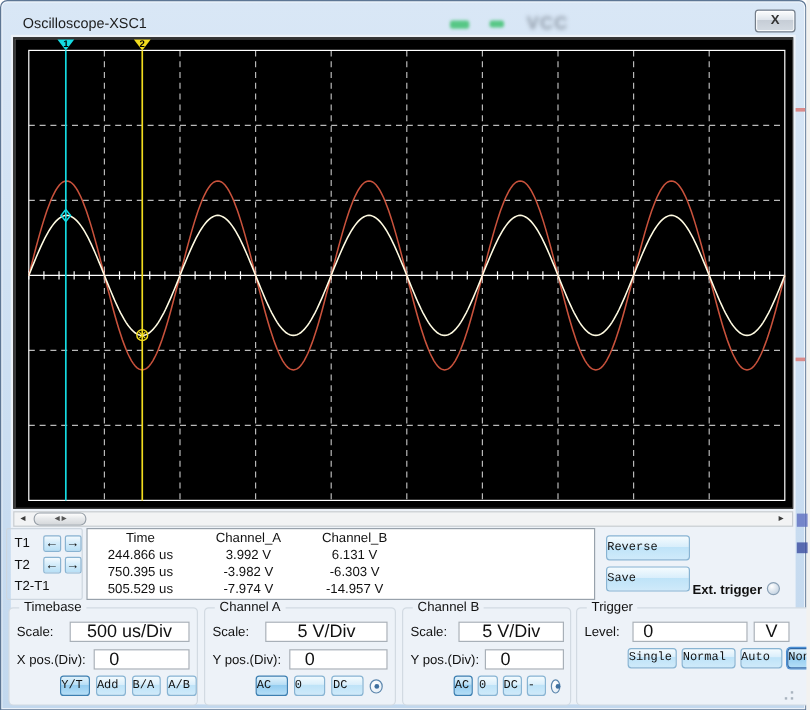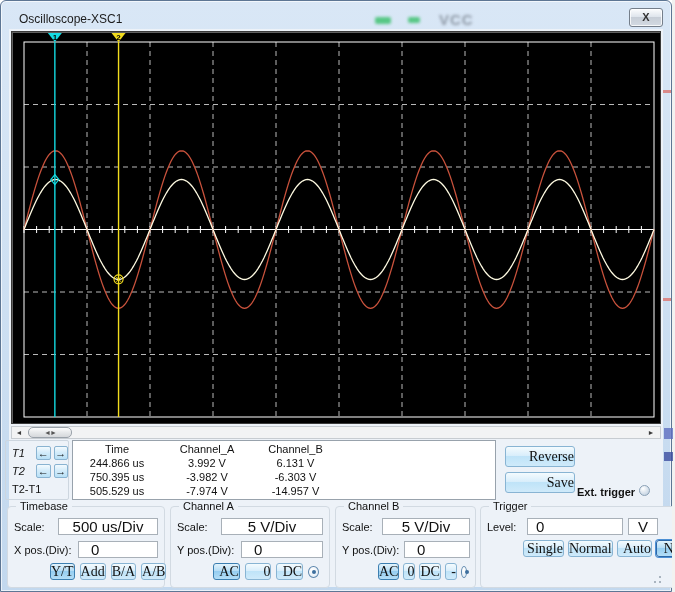--- a/index.html
+++ b/index.html
@@ -32,32 +32,32 @@
     background:#f2f3f4; border:1px solid #c7ccd1; display:flex; align-items:center; }
   .hs-arrow { width:14px; height:11px; font-size:7px; line-height:11px; text-align:center; color:#3b3b3b; }
   .hs-thumb { position:absolute; left:16px; width:44px; height:11px;
     background:linear-gradient(#fdfdfd,#e8eaec 45%,#d5d8db); border:1px solid #9aa2aa; border-radius:5px;
     font-size:7px; line-height:10px; text-align:center; color:#555; letter-spacing:-1px; }
   .hs-right { position:absolute; right:2px; }
 
   .t-panel { position:absolute; left:4px; top:439px; width:64px; height:60px;
     border:1px solid #cdd6df; border-radius:2px; padding:3px 0 0 6px; font-size:11px; color:#111; }
   .t-row { display:flex; align-items:center; height:18px; gap:3px; }
-  .t-label { width:22px;font-style:italic; }
+  .t-label { width:22px; }
   .t-arrow { width:15px; height:14px; font-size:11px; font-weight:bold; line-height:12px; text-align:center;
     background:linear-gradient(#f3fafe,#d4ecfa 45%,#b8e0f6); border:1px solid #89b3d1; border-radius:2px; color:#111; }
 
   .readout-box { position:absolute; left:71px; top:439px; width:424px; height:60px;
     background:#fff; border:1px solid #98a2ac; font-size:11px; color:#111; padding-top:2px; }
   .ro-row { display:grid; grid-template-columns:88px 92px 85px; height:14px; }
   .ro-cell { text-align:center; white-space:nowrap; }
 
   .btn { background:linear-gradient(#f4fbfe,#d9eefb 45%,#bee3f8 46%,#cfeafa);
-    border:1px solid #88b4d3; border-radius:3px; font-size:14px; color:#111;
-    text-align:right; cursor:default; font-family:Liberation Serif, serif; }
+    border:1px solid #88b4d3; border-radius:3px; font-size:10px; color:#111;
+    text-align:left; cursor:default; font-family:Liberation Mono, monospace; }
   .btn.selected { border-color:#3c7fb1; background:linear-gradient(#e2f3fc,#b6ddf5 45%,#93ccf0 46%,#b4def7); }
   .btn.focusring { box-shadow:0 0 0 1px #4b8fd4; border-color:#2d68a8; }
   .btn.disabled { color:#93989d; border-color:#b9bec3; background:linear-gradient(#f6f7f8,#e8eaec); }
 
   .action-btn { position:absolute; width:70px; height:21px; line-height:19px; }
   .ext-label { position:absolute; left:576px; top:485px; font-size:11px; color:#111;font-weight:bold; }
   .led { position:absolute; left:638px; top:484px; width:11px; height:11px; border-radius:50%;
     background:radial-gradient(circle at 35% 30%, #ffffff, #ccd9e6 70%, #b3c4d4); border:1px solid #8aa0b5; }
 
   .group { position:absolute; top:505px; height:82px; border:1px solid #d2dae2; border-radius:4px;

